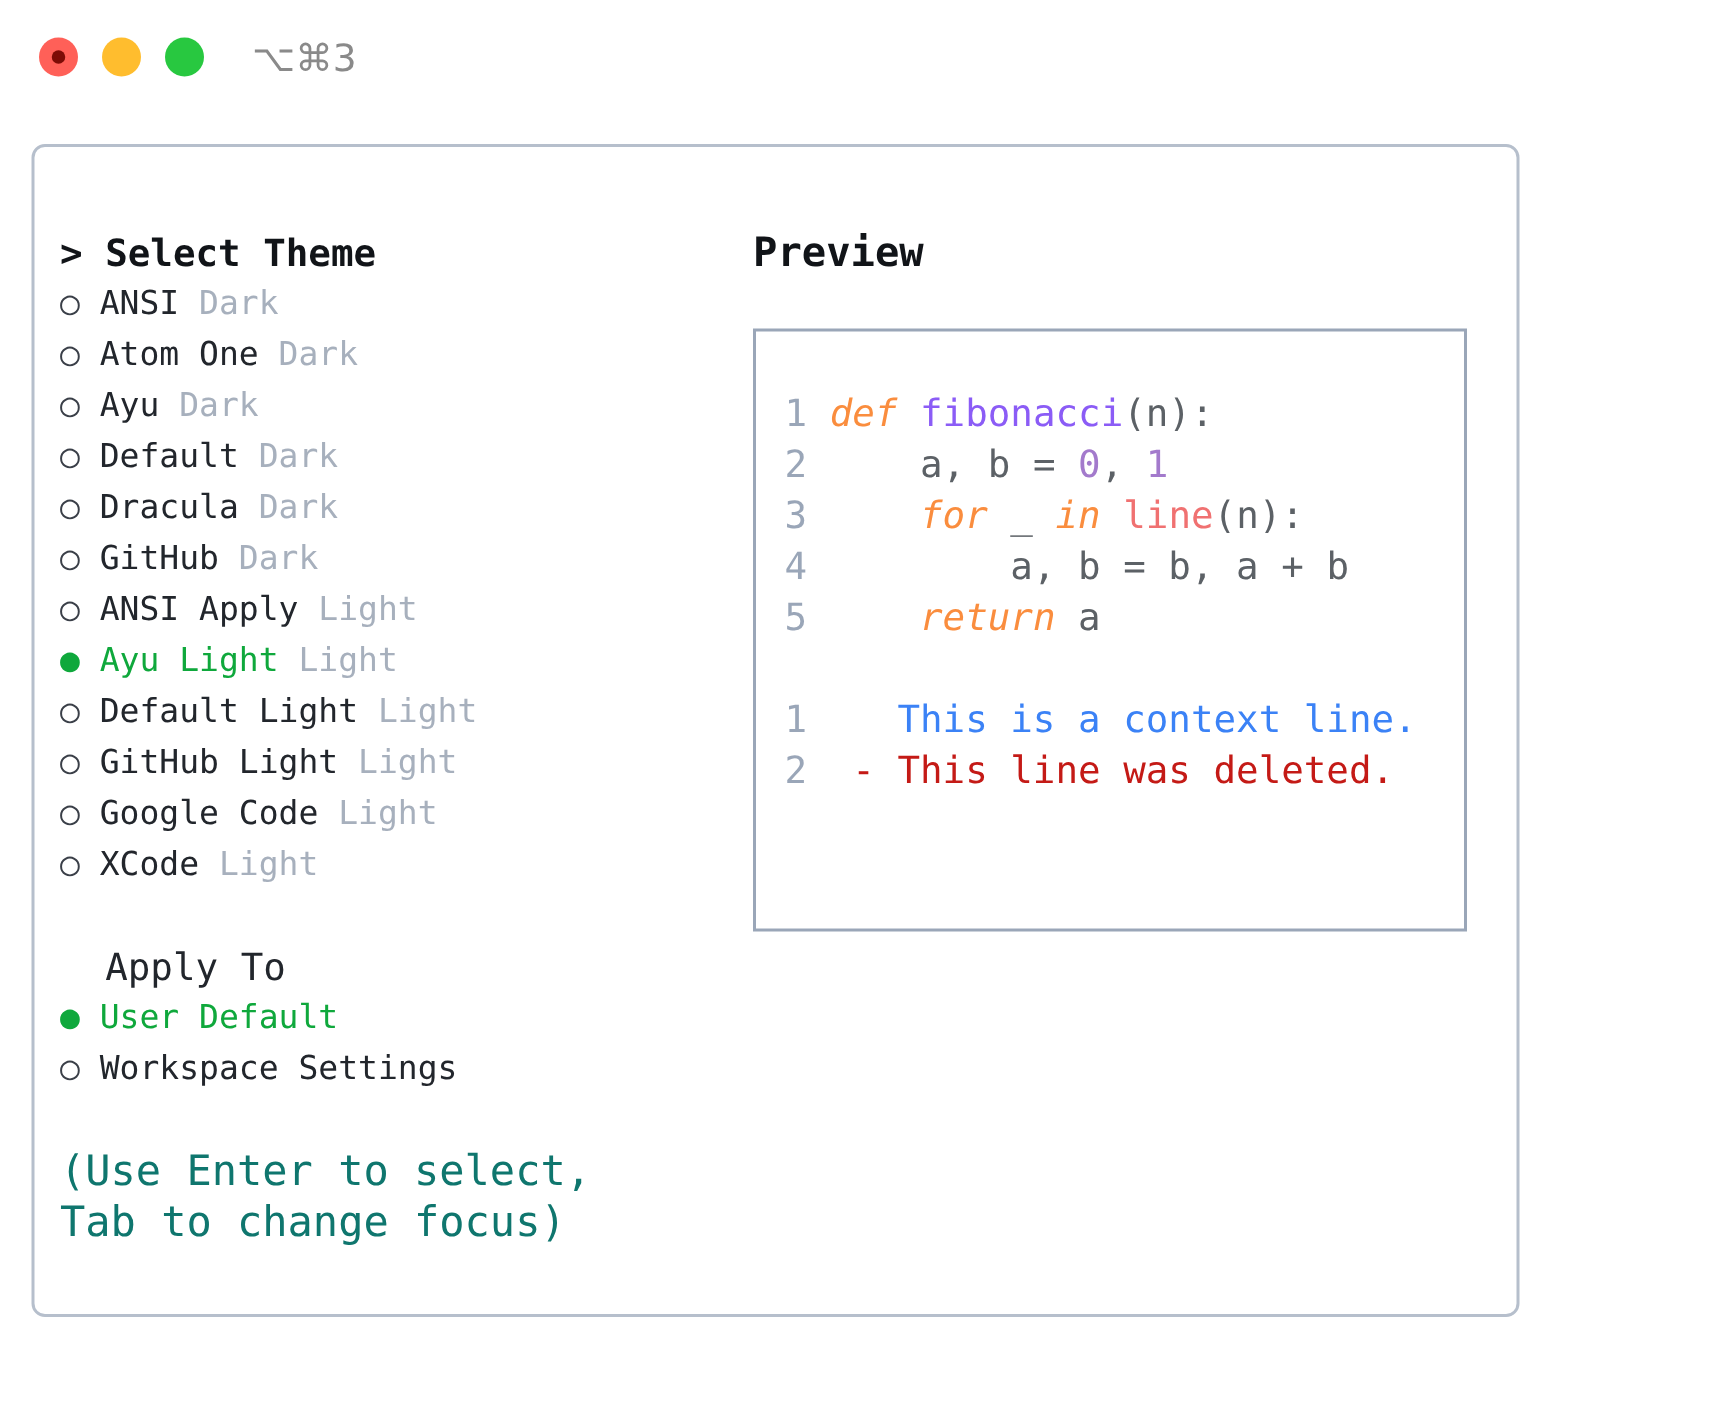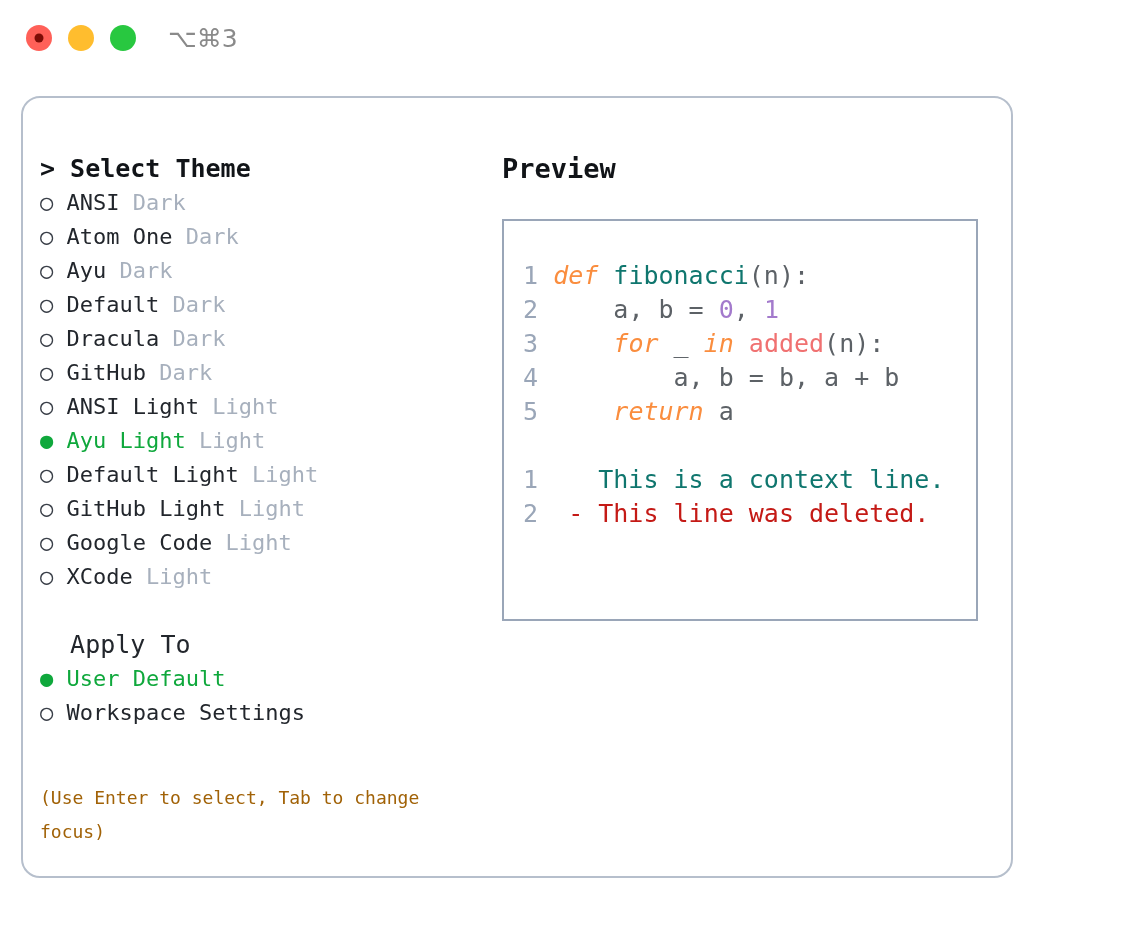--- a/index.html
+++ b/index.html
@@ -73,21 +73,21 @@
   }
 
   
   .panel {
     position: absolute;
     left: 21px;
     top: 96px;
     width: 992px;
     height: 782px;
     border: 2px solid #b6bfcc;
-    border-radius: 19px;
+    border-radius: 9px;
     box-sizing: border-box;
     background: #ffffff;
   }
 
   
   .left-col {
     position: absolute;
     left: 17px;
     top: 54px;
     width: 440px;
@@ -123,25 +123,24 @@
   .opt-label.sel {
     color: #0fa83c;
   }
   .opt-tag {
     color: #a7b0bd;
   }
 
   .spacer-block { height: 34px; }
 
   .hint {
-    font-size: 18px;
-    line-height: 34px;
-    color: #a16207;
+    font-size: 28px;
+    line-height: 34px;
+    color: #0f766e;
     width: 410px;
-    margin-top: 17px;
   }
 
   
   .right-col {
     position: absolute;
     left: 479px;
     top: 54px;
     width: 490px;
   }
   .preview-title {
@@ -171,27 +170,27 @@
     line-height: 34px;
     white-space: pre;
   }
   .lineno {
     color: #9aa6b8;
   }
   .gap { height: 34px; }
 
   
   .tok-kw   { color: #fa8d3e; font-style: italic; }
-  .tok-fn   { color: #0f766e; }
+  .tok-fn   { color: #8b5cf6; }
   .tok-punc { color: #5c6166; }
   .tok-var  { color: #5c6166; }
   .tok-num  { color: #a37acc; }
   .tok-call { color: #f07171; }
 
-  .diff-ctx { color: #0f766e; }
+  .diff-ctx { color: #3b82f6; }
   .diff-del { color: #c41a16; }
   .diff-add { color: #0cb814; }
 </style>
 </head>
 <body>
 
 <div class="window">
 
   <div class="titlebar">
     <div class="dots">
@@ -208,21 +207,21 @@
 
       <div class="section-title">&gt; Select Theme</div>
 
       <div id="theme-list">
           <div class="opt-row"><span class="bullet">○</span> <span class="opt-label">ANSI</span> <span class="opt-tag">Dark</span></div>
           <div class="opt-row"><span class="bullet">○</span> <span class="opt-label">Atom One</span> <span class="opt-tag">Dark</span></div>
           <div class="opt-row"><span class="bullet">○</span> <span class="opt-label">Ayu</span> <span class="opt-tag">Dark</span></div>
           <div class="opt-row"><span class="bullet">○</span> <span class="opt-label">Default</span> <span class="opt-tag">Dark</span></div>
           <div class="opt-row"><span class="bullet">○</span> <span class="opt-label">Dracula</span> <span class="opt-tag">Dark</span></div>
           <div class="opt-row"><span class="bullet">○</span> <span class="opt-label">GitHub</span> <span class="opt-tag">Dark</span></div>
-          <div class="opt-row"><span class="bullet">○</span> <span class="opt-label">ANSI Light</span> <span class="opt-tag">Light</span></div>
+          <div class="opt-row"><span class="bullet">○</span> <span class="opt-label">ANSI Apply</span> <span class="opt-tag">Light</span></div>
           <div class="opt-row"><span class="bullet sel">●</span> <span class="opt-label sel">Ayu Light</span> <span class="opt-tag">Light</span></div>
           <div class="opt-row"><span class="bullet">○</span> <span class="opt-label">Default Light</span> <span class="opt-tag">Light</span></div>
           <div class="opt-row"><span class="bullet">○</span> <span class="opt-label">GitHub Light</span> <span class="opt-tag">Light</span></div>
           <div class="opt-row"><span class="bullet">○</span> <span class="opt-label">Google Code</span> <span class="opt-tag">Light</span></div>
           <div class="opt-row"><span class="bullet">○</span> <span class="opt-label">XCode</span> <span class="opt-tag">Light</span></div>
         </div>
 
       <div class="spacer-block"></div>
 
       <div class="section-title plain">&nbsp;&nbsp;<span>Apply To</span></div>
@@ -238,21 +237,21 @@
     </div>
 
     <div class="right-col">
       <div class="preview-title">Preview</div>
 
       <div class="preview-box">
         <div class="code-area">
           <div id="code-lines">
               <div class="code-line"><span class="lineno">1</span> <span class="tok-kw">def</span><span class="tok-punc"> </span><span class="tok-fn">fibonacci</span><span class="tok-punc">(n):</span></div>
               <div class="code-line"><span class="lineno">2</span> <span class="tok-var">    a, b = </span><span class="tok-num">0</span><span class="tok-punc">, </span><span class="tok-num">1</span></div>
-              <div class="code-line"><span class="lineno">3</span> <span class="tok-punc">    </span><span class="tok-kw">for</span><span class="tok-var"> _ </span><span class="tok-kw">in</span><span class="tok-punc"> </span><span class="tok-call">added</span><span class="tok-punc">(n):</span></div>
+              <div class="code-line"><span class="lineno">3</span> <span class="tok-punc">    </span><span class="tok-kw">for</span><span class="tok-var"> _ </span><span class="tok-kw">in</span><span class="tok-punc"> </span><span class="tok-call">line</span><span class="tok-punc">(n):</span></div>
               <div class="code-line"><span class="lineno">4</span> <span class="tok-var">        a, b = b, a + b</span></div>
               <div class="code-line"><span class="lineno">5</span> <span class="tok-punc">    </span><span class="tok-kw">return</span><span class="tok-var"> a</span></div>
             </div>
           <div class="gap"></div>
           <div id="diff-lines">
               <div class="code-line"><span class="lineno">1</span><span class="diff-ctx">   </span><span class="diff-ctx"> This is a context line.</span></div>
               <div class="code-line"><span class="lineno">2</span><span class="diff-del">  -</span><span class="diff-del"> This line was deleted.</span></div>
             </div>
         </div>
       </div>

